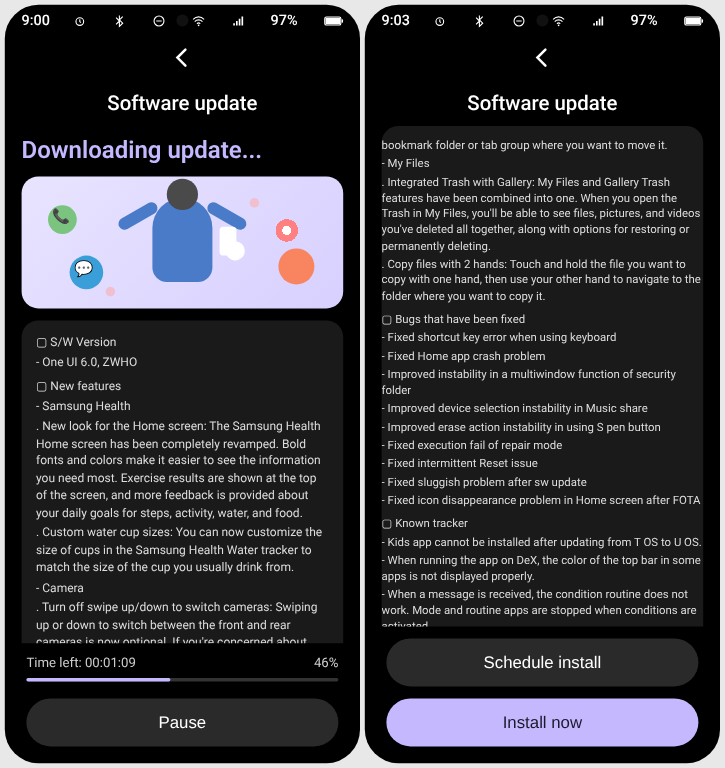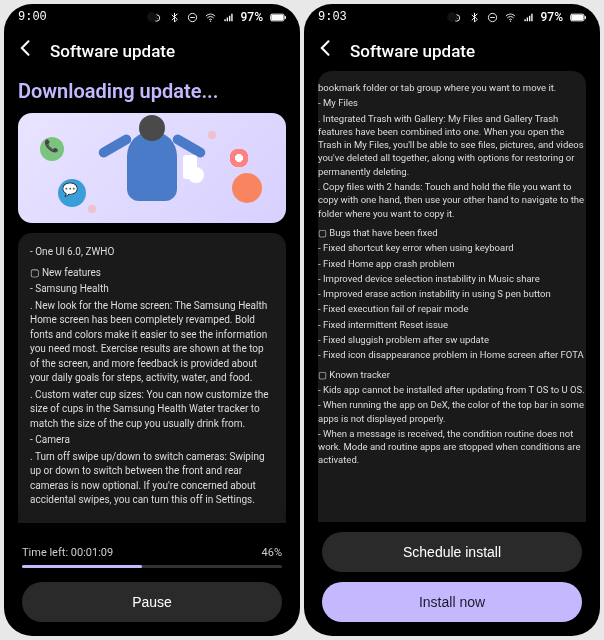--- a/index.html
+++ b/index.html
@@ -25,28 +25,29 @@
   .status-bar {
     height: 26px;
     display: flex;
     justify-content: space-between;
     align-items: center;
     padding: 0 14px;
     color: #fff;
     font-size: 12px;
     font-weight: 500;
   }
-  .status-left { display: flex; align-items: flex-end; gap: 4px; font-family: Liberation Mono, monospace; }
-  .status-right { display: flex; align-items: center; gap: 7px; text-align: right; }
+  .status-left { display: flex; align-items: flex-end; gap: 4px; }
+  .status-right { display: flex; align-items: center; gap: 22px; text-align: right; }
   .status-right svg { width: 11px; height: 11px; fill: #fff; }
   .header {
     display: flex;
     align-items: center;
     padding: 8px 12px;
     gap: 14px;
+    flex-direction: column;
   }
   .back-btn {
     color: #fff;
     font-size: 18px;
     background: none;
     border: none;
     cursor: pointer;
   }
   .header-title {
     color: #fff;
@@ -301,20 +302,21 @@
       <div class="illus-person">
         <div class="illus-head"></div>
         <div class="illus-arm-l"></div>
         <div class="illus-arm-r"></div>
         <div class="illus-phone"></div>
       </div>
     </div>
 
     <div class="notes-wrapper">
       <div class="release-notes">
+        <div class="rn-line">▢ S/W Version</div>
         <div class="rn-line">- One UI 6.0, ZWHO</div>
         <div class="rn-line rn-section">▢ New features</div>
         <div class="rn-line">- Samsung Health</div>
         <div class="rn-line"> . New look for the Home screen: The Samsung Health Home screen has been completely revamped. Bold fonts and colors make it easier to see the information you need most. Exercise results are shown at the top of the screen, and more feedback is provided about your daily goals for steps, activity, water, and food.</div>
         <div class="rn-line"> . Custom water cup sizes: You can now customize the size of cups in the Samsung Health Water tracker to match the size of the cup you usually drink from.</div>
         <div class="rn-line">- Camera</div>
         <div class="rn-line"> . Turn off swipe up/down to switch cameras: Swiping up or down to switch between the front and rear cameras is now optional. If you're concerned about accidental swipes, you can turn this off in Settings.</div>
 
       </div>
       <div class="gradient-fade"></div>
@@ -381,20 +383,21 @@
 
   <div class="content">
     <div class="release-notes-right">
       <div class="rn-line">bookmark folder or tab group where you want to move it.</div>
       <div class="rn-line">- My Files</div>
       <div class="rn-line"> . Integrated Trash with Gallery:   My Files and Gallery Trash features have been combined into one. When you open the Trash in My Files, you'll be able to see files, pictures, and videos you've deleted all together, along with options for restoring or permanently deleting.</div>
       <div class="rn-line"> . Copy files with 2 hands: Touch and hold the file you want to copy with one hand, then use your other hand to navigate to the folder where you want to copy it.</div>
       <div class="rn-line rn-section">▢ Bugs that have been fixed</div>
       <div class="rn-line">- Fixed shortcut key error when using keyboard</div>
       <div class="rn-line">- Fixed Home app crash problem</div>
+      <div class="rn-line">- Improved instability in a multiwindow function of security folder</div>
       <div class="rn-line">- Improved device selection instability in Music share</div>
       <div class="rn-line">- Improved erase action instability in using S pen button</div>
       <div class="rn-line">- Fixed execution fail of repair mode</div>
       <div class="rn-line">- Fixed intermittent Reset issue</div>
       <div class="rn-line">- Fixed sluggish problem after sw update</div>
       <div class="rn-line">- Fixed icon disappearance problem in Home screen after FOTA</div>
       <div class="rn-line rn-section">▢ Known tracker</div>
       <div class="rn-line">- Kids app cannot be installed after updating from T OS to U OS.</div>
       <div class="rn-line">- When running the app on DeX, the color of the top bar in some apps is not displayed properly.</div>
       <div class="rn-line">- When a message is received, the condition routine does not work. Mode and routine apps are stopped when conditions are activated.</div>

